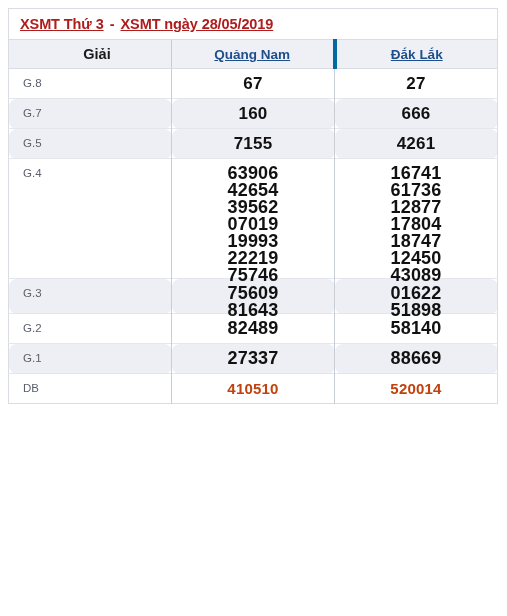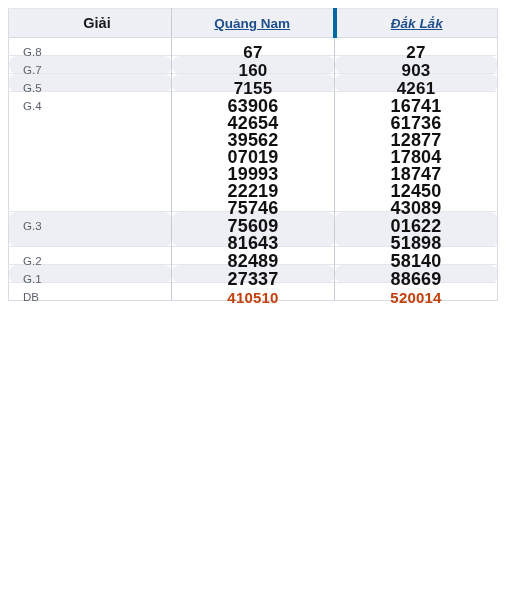--- a/index.html
+++ b/index.html
@@ -58,21 +58,21 @@
   }
   .head-row td.col-giai {
     border-right: 1px solid #c8ccd4;
     text-align: center;
     padding-left: 14px;
   }
   .head-row td.col-prov {
     text-align: center;
     border-right: 4px solid #0369a1;
   }
-  .head-row td.col-prov.last { border-right: none; font-style: italic; }
+  .head-row td.col-prov.last { border-right: none; }
   .head-giai {
     font-size: 14.5px;
     font-weight: bold;
     color: #1a1a1a;
   }
   .prov-link {
     font-size: 13.5px;
     font-weight: bold;
     color: #1f4e8c;
     text-decoration: underline;
@@ -96,21 +96,21 @@
     text-align: center;
     width: 212px;
     box-sizing: border-box;
   }
   td.c-num.last { border-right: none; width: 215px; }
   .giai-label {
     display: block;
     font-size: 11.5px;
     color: #5a5f6a;
     line-height: 29px;
-    height: 17px;
+    height: 29px;
     font-weight: normal;
   }
   .num {
     display: block;
     font-size: 17px;
     font-weight: bold;
     color: #111111;
     line-height: 29px;
     height: 17px;
     letter-spacing: 0.2px;
@@ -122,20 +122,25 @@
   .num.large {
     font-size: 18px;
   }
 </style>
 </head>
 <body>
 
 <div class="page">
   <table class="result-table">
     <tbody>
+      <tr class="title-row">
+        <td colspan="3">
+          <a href="#" class="title-link">XSMT Thứ 3</a><span class="title-sep"> - </span><a href="#" class="title-link">XSMT ngày 28/05/2019</a>
+        </td>
+      </tr>
       <tr class="head-row">
         <td class="col-giai">
           <span class="head-giai">Giải</span>
         </td>
         <td class="col-prov">
           <a href="#" class="prov-link">Quảng Nam</a>
         </td>
         <td class="col-prov last">
           <a href="#" class="prov-link">Đắk Lắk</a>
         </td>
@@ -154,21 +159,21 @@
           </td>
         </tr>
         <tr class="stripe">
           <td class="c-giai">
             <span class="giai-label">G.7</span>
           </td>
           <td class="c-num">
             <span class="num">160</span>
           </td>
           <td class="c-num last">
-            <span class="num">903</span>
+            <span class="num">666</span>
           </td>
         </tr>
         <tr class="stripe">
           <td class="c-giai">
             <span class="giai-label">G.5</span>
           </td>
           <td class="c-num">
             <span class="num">7155</span>
           </td>
           <td class="c-num last">

